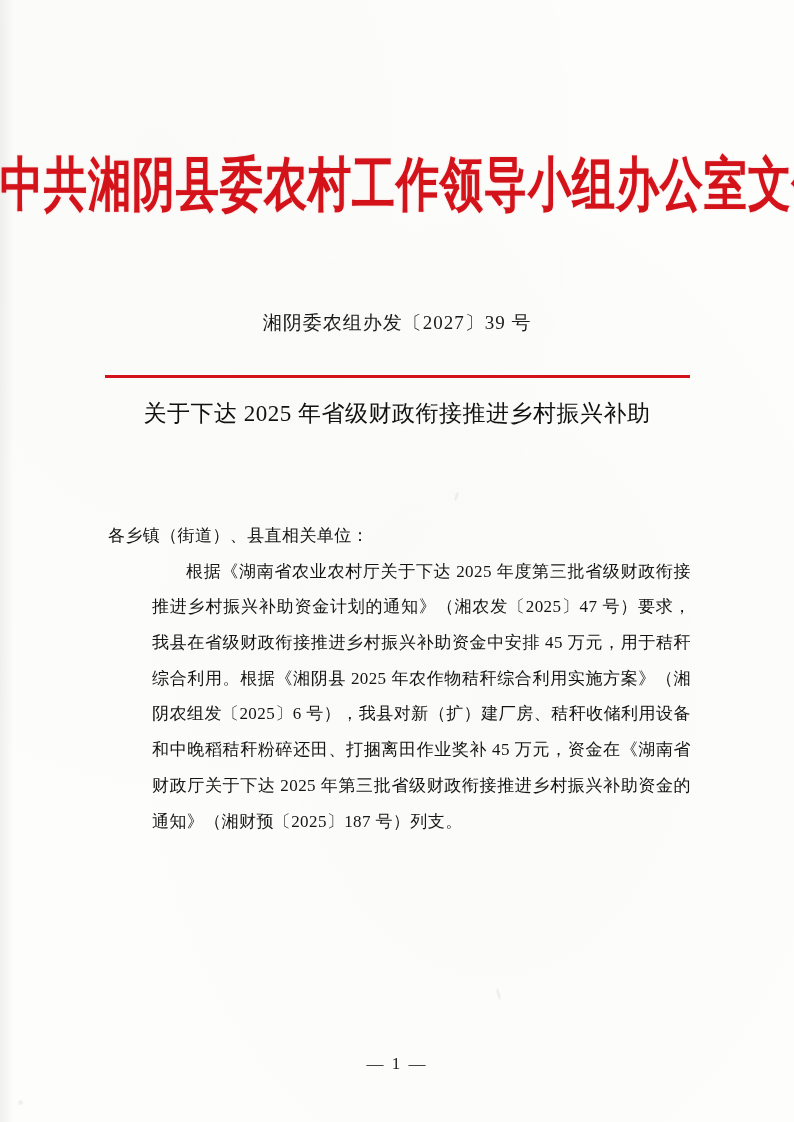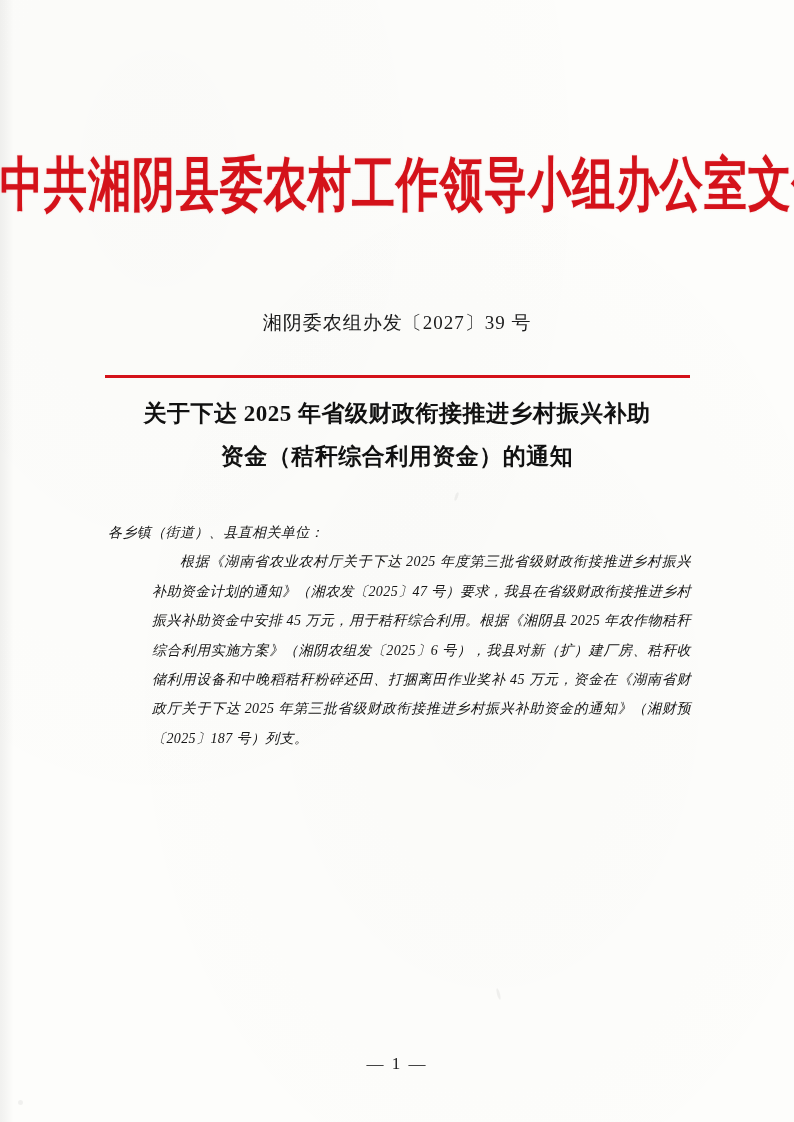--- a/index.html
+++ b/index.html
@@ -76,37 +76,36 @@
   }
 
   
   .doc-title {
     position: absolute;
     top: 393px;
     left: 97px;
     width: 600px;
     text-align: center;
     font-size: 23px;
-    font-weight: bold;
+    font-weight: normal;
     line-height: 1.85;
     letter-spacing: 0.5px;
     color: #111;
   }
 
   
   .body-block {
     position: absolute;
     top: 518px;
     left: 108px;
     width: 583px;
-    font-size: 14px;
+    font-size: 17px;
     line-height: 2.1;
     color: #141414;
     letter-spacing: 0.4px;
-    font-style: italic;
   }
   .salutation {
     text-indent: 0;
     margin: 0 0 0 0;
     text-align: justify;
   }
   .para {
     text-indent: 2em;
     margin: 0;
     text-align: justify;
@@ -155,21 +154,20 @@
   <div class="content">
 
     <div class="masthead">中共湘阴县委农村工作领导小组办公室文件</div>
 
     <div class="doc-number">湘阴委农组办发〔2027〕39 号</div>
 
     <div class="red-rule"></div>
 
     <div class="doc-title">
       <div>关于下达 2025 年省级财政衔接推进乡村振兴补助</div>
-      <div>资金（秸秆综合利用资金）的通知</div>
     </div>
 
     <div class="body-block">
       <p class="salutation">各乡镇（街道）、县直相关单位：</p>
       <p class="para justify-full">根据《湖南省农业农村厅关于下达 2025 年度第三批省级财政衔接推进乡村振兴补助资金计划的通知》（湘农发〔2025〕47 号）要求，我县在省级财政衔接推进乡村振兴补助资金中安排 45 万元，用于秸秆综合利用。根据《湘阴县 2025 年农作物秸秆综合利用实施方案》（湘阴农组发〔2025〕6 号），我县对新（扩）建厂房、秸秆收储利用设备和中晚稻秸秆粉碎还田、打捆离田作业奖补 45 万元，资金在《湖南省财政厅关于下达 2025 年第三批省级财政衔接推进乡村振兴补助资金的通知》（湘财预〔2025〕187 号）列支。</p>
     </div>
 
     <div class="artifact a1"></div>
     <div class="artifact a2"></div>
     <div class="artifact a3"></div>

